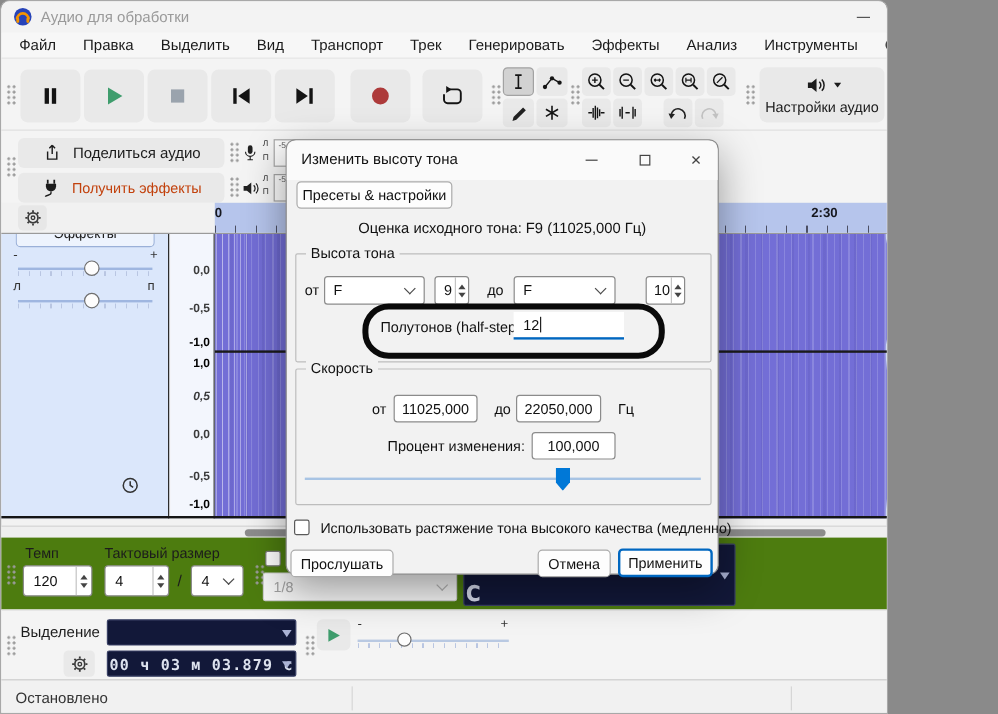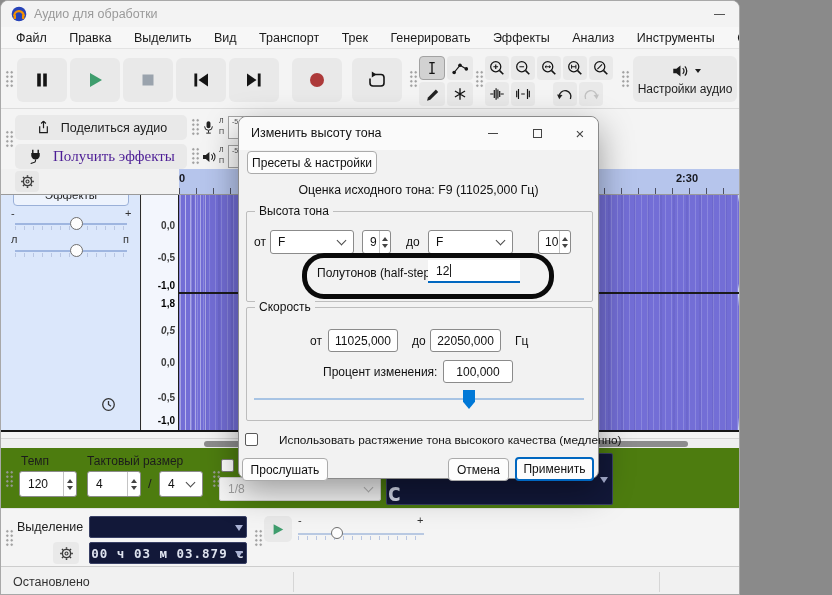--- a/index.html
+++ b/index.html
@@ -229,21 +229,21 @@
         <path d="M10 2.5 V11 M10 2.5 L7.2 5.3 M10 2.5 L12.8 5.3" fill="none" stroke="#1c1c1c" stroke-width="1.4"></path>
       </svg>
       <span style="font-size:12.5px;color:#1c1c1c;">Поделиться аудио</span>
     </div>
     <div class="tbtn" style="left:14px;top:35px;width:172px;height:25px;border-radius:5px;gap:9px;">
       <svg width="17" height="17" viewBox="0 0 20 20">
         <path d="M6.8 2.2 V6 M13.2 2.2 V6" stroke="#1c1c1c" stroke-width="1.7"></path>
         <path d="M5 6 h10 v2.6 a5 5 0 0 1 -10 0 z" fill="#1c1c1c"></path>
         <path d="M10 13.6 v1.6 c0 2.6 -4.6 1.6 -5.6 3.4" fill="none" stroke="#1c1c1c" stroke-width="1.3"></path>
       </svg>
-      <span style="font-size:15px;color:#4c1d95;font-family:Liberation Serif, serif;">Получить эффекты</span>
+      <span style="font-size:12px;color:#c2410c;">Получить эффекты</span>
     </div>
 
     <div class="grip" style="left:190px;top:9px;"></div>
     <div class="abs" style="left:200px;top:6px;width:260px;height:25px;">
       <svg width="15" height="19" viewBox="0 0 20 20" class="abs" style="left:0;top:3px;">
         <rect x="7.4" y="1.5" width="5.2" height="9.5" rx="2.6" fill="#222"></rect>
         <path d="M4.8 8.5 a5.2 5.2 0 0 0 10.4 0" fill="none" stroke="#222" stroke-width="1.3"></path>
         <path d="M10 14 V17 M7 17.5 h6" stroke="#222" stroke-width="1.3"></path>
       </svg>
       <span class="abs" style="left:18px;top:2px;font-size:7px;color:#333;">Л</span>
@@ -300,21 +300,21 @@
       <svg width="15" height="15" viewBox="0 0 14 14" class="abs" style="left:100px;top:202px;">
         <circle cx="7" cy="7" r="5.4" fill="none" stroke="#333" stroke-width="1.2"></circle>
         <path d="M7 3.8 V7 L9.3 8.6" fill="none" stroke="#333" stroke-width="1.2"></path>
       </svg>
     </div>
 
     <div class="abs" style="left:141px;top:0;width:37px;height:237px;background:#f3f6fd;border-right:1px solid #1c1c1c;">
       <span class="vr-lbl" style="left:0;top:25px;">0,0</span>
       <span class="vr-lbl" style="left:0;top:57px;">-0,5</span>
       <span class="vr-lbl" style="left:0;top:85px;color:#000;">-1,0</span>
-      <span class="vr-lbl" style="left:0;top:103px;color:#000;">1,8</span>
+      <span class="vr-lbl" style="left:0;top:103px;color:#000;">1,0</span>
       <span class="vr-lbl" style="left:0;top:130px;font-style:italic;">0,5</span>
       <span class="vr-lbl" style="left:0;top:162px;">0,0</span>
       <span class="vr-lbl" style="left:0;top:197px;">-0,5</span>
       <span class="vr-lbl" style="left:0;top:220px;color:#000;">-1,0</span>
     </div>
 
     <div class="abs" style="left:178px;top:0;width:622px;height:237px;background:#ccd9f3;overflow:hidden;">
       <div class="abs" style="left:0;top:0;width:559px;height:237px;background:#736ed6;
            background-image:repeating-linear-gradient(90deg,rgba(228,231,252,0.20) 0 1px,transparent 1px 6px),repeating-linear-gradient(90deg,rgba(90,85,180,0.25) 0 2px,transparent 2px 13px);"></div>
       <div class="abs" style="left:1px;top:0;width:28px;height:237px;
@@ -475,20 +475,20 @@
     </div>
     <span class="abs" style="left:276px;top:217px;font-size:12px;color:#111;">Гц</span>
     <span class="abs" style="left:84px;top:248px;font-size:12px;color:#111;">Процент изменения:</span>
     <div class="whitebox" style="left:204px;top:243px;width:70px;height:23px;justify-content:center;">
       <span>100,000</span>
     </div>
     <div class="abs" style="left:15px;top:281px;width:330px;height:2px;background:#a8c4e4;"></div>
     <div class="abs" style="left:224px;top:273px;width:12px;height:19px;background:#0078d7;clip-path:polygon(0 0,100% 0,100% 62%,50% 100%,0 62%);"></div>
 
     <div class="abs" style="left:6px;top:316px;width:13px;height:13px;background:#fff;border:1px solid #5a5a5a;border-radius:2px;"></div>
-    <span class="abs" style="left:40px;top:316px;font-size:11.8px;color:#111;white-space:nowrap;">Использовать растяжение тона высокого качества (медленно)</span>
+    <span class="abs" style="left:28px;top:316px;font-size:11.8px;color:#111;white-space:nowrap;">Использовать растяжение тона высокого качества (медленно)</span>
 
     <div class="dlg-btn" style="left:3px;top:341px;width:86px;height:23px;">Прослушать</div>
     <div class="dlg-btn" style="left:209px;top:341px;width:61px;height:23px;">Отмена</div>
     <div class="dlg-btn" style="left:276px;top:340px;width:79px;height:24px;border:2px solid #0067c0;">Применить</div>
   </div>
 
 </div>
 
 </body></html>

